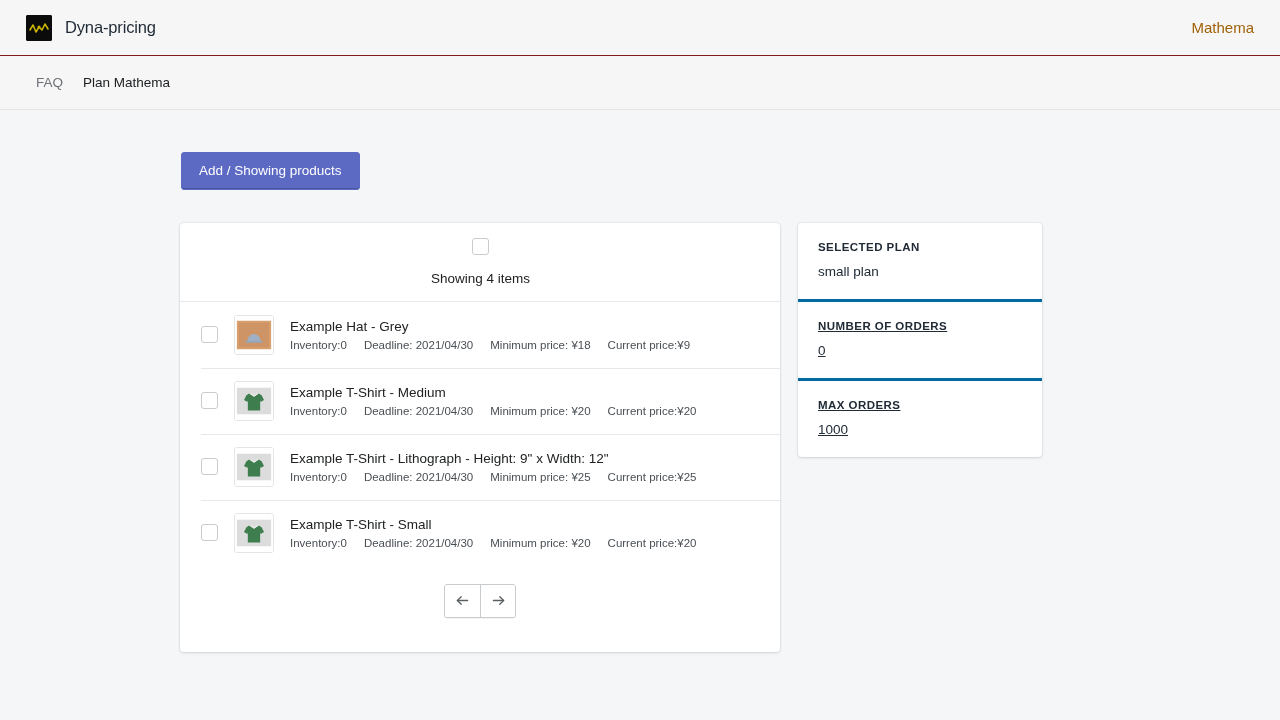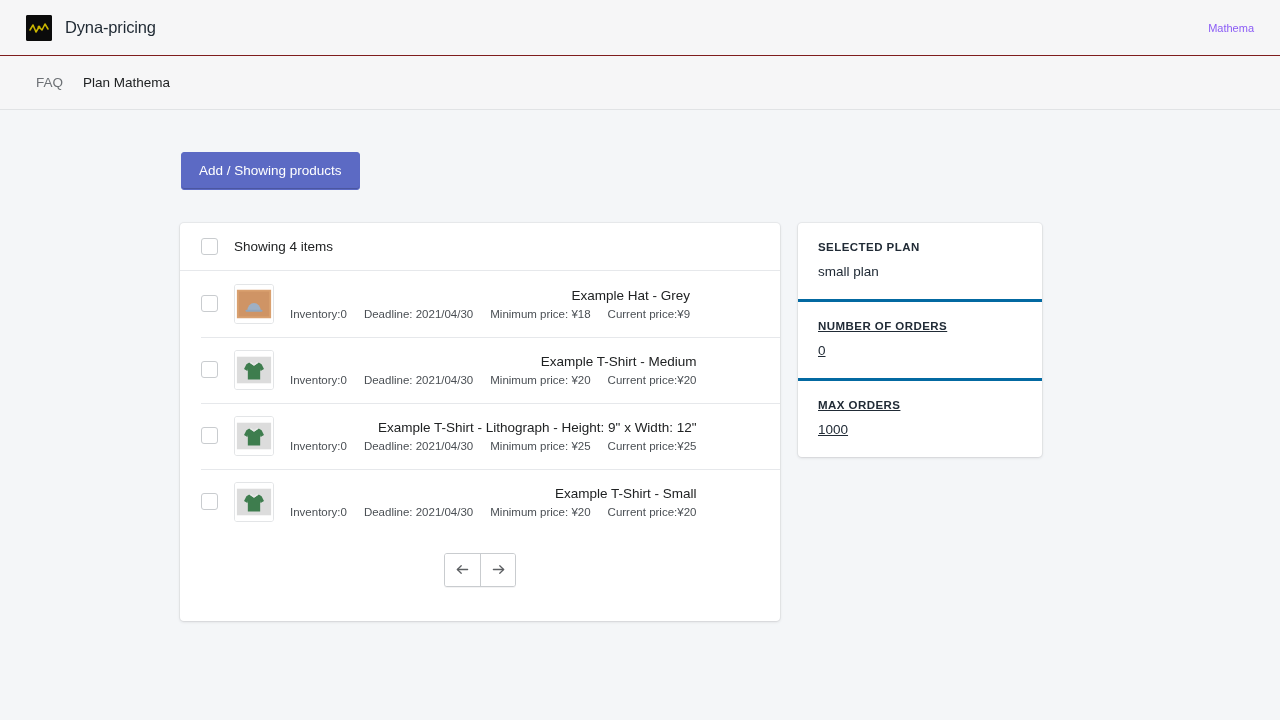--- a/index.html
+++ b/index.html
@@ -43,22 +43,22 @@
     flex: none;
   }
   .brand-name {
     font-size: 16.5px;
     font-weight: 400;
     color: #1f2933;
     letter-spacing: -0.15px;
   }
   .account-name {
     margin-left: auto;
-    font-size: 11px;
-    color: #8b5cf6;
+    font-size: 15px;
+    color: #a16207;
     padding-left: 29px;
   }
 
   
   .navbar {
     height: 54px;
     background: #f6f6f7;
     border-bottom: 1px solid #e1e3e5;
     display: flex;
     align-items: center;
@@ -126,20 +126,21 @@
     overflow: hidden;
   }
 
   
   .list-header {
     display: flex;
     align-items: center;
     gap: 16px;
     padding: 15px 20px 15px 21px;
     border-bottom: 1px solid #e6e8eb;
+    flex-direction: column;
   }
   .list-header-label {
     font-size: 13.5px;
     color: #202223;
   }
 
   .cbx {
     width: 17px;
     height: 17px;
     flex: none;
@@ -150,21 +151,20 @@
     display: block;
   }
 
   .row {
     display: flex;
     align-items: center;
     gap: 16px;
     padding: 13px 20px 13px 21px;
     position: relative;
     cursor: pointer;
-    text-align: right;
   }
   .row + .row::before,
   .row.has-rule::before {
     content: "";
     position: absolute;
     left: 21px;
     right: 0;
     top: 0;
     height: 1px;
     background: #e6e8eb;

